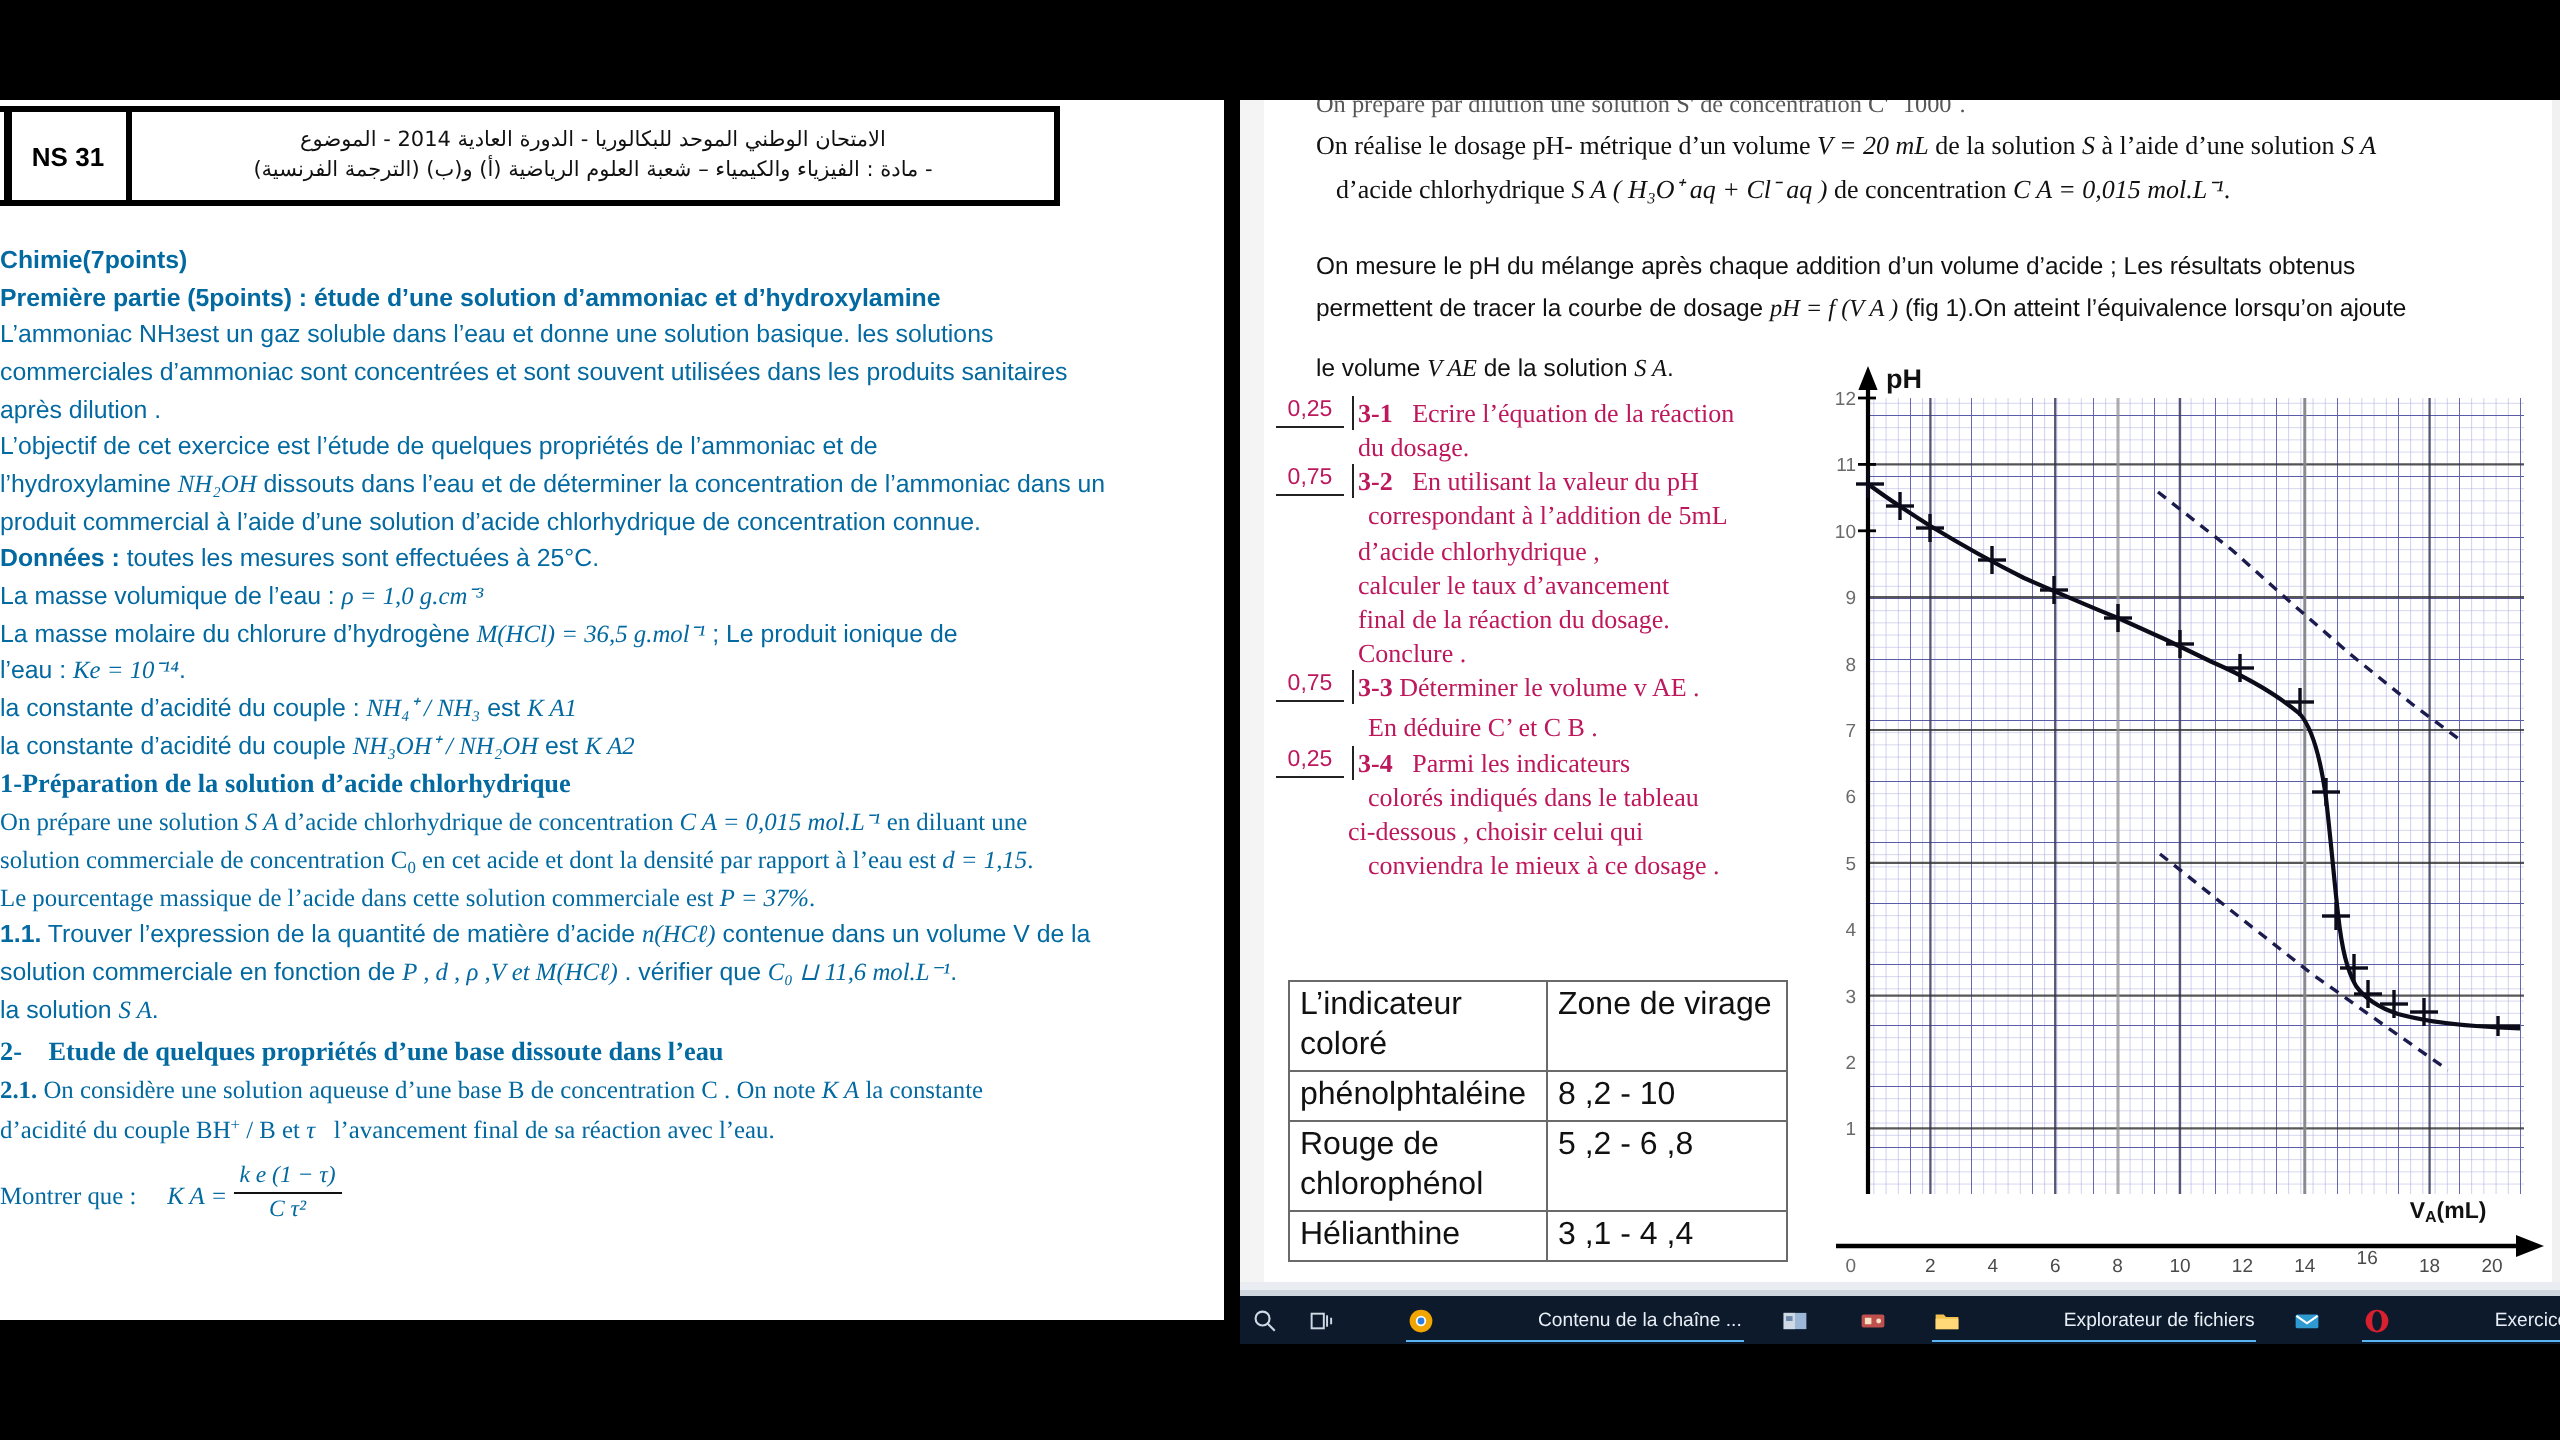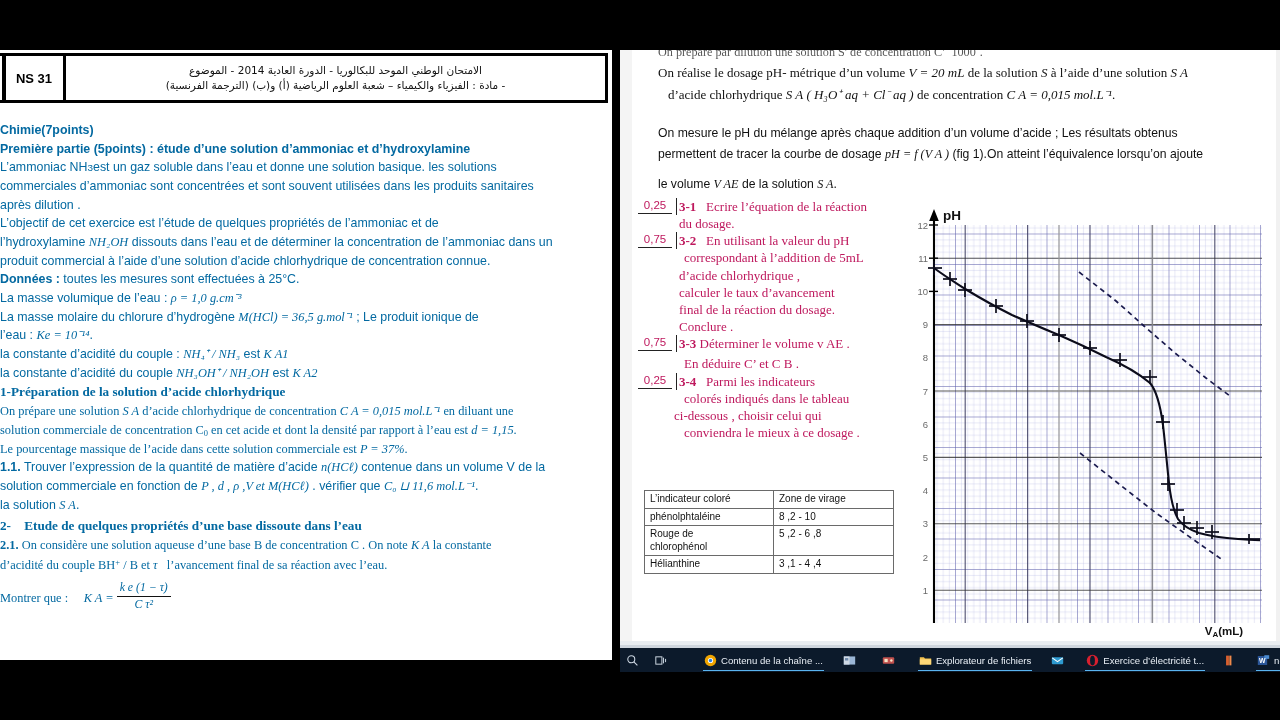--- a/index.html
+++ b/index.html
@@ -7,21 +7,21 @@
   #root{position:relative;width:1280px;height:720px;background:#000;}
 
   
   .pane-left{
     position:absolute;left:0;top:0;width:612px;height:660px;
     background:#ffffff;overflow:hidden;
   }
 
   
   .hdr-box{
-    position:absolute;left:2px;top:53px;width:606px;height:50px;
+    position:absolute;left:2px;top:53px;width:528px;height:50px;
     border:3px solid #000;box-sizing:border-box;display:flex;
   }
   .hdr-ns{
     width:58px;border-right:3px solid #000;display:flex;align-items:center;
     justify-content:center;font-size:13px;font-weight:bold;color:#000;
   }
   .hdr-ar{
     flex:1;display:flex;flex-direction:column;align-items:center;
     justify-content:center;direction:rtl;font-family:"DejaVu Sans",sans-serif;
     font-size:10.5px;line-height:1.45;color:#111;padding:0 6px;
@@ -73,41 +73,41 @@
     position:relative;
   }
   .q-pts:after{content:"";position:absolute;right:-5px;top:0px;width:1.4px;height:17px;background:#222;}
   .q-txt{flex:1;}
   .q-cont{margin-left:41px;}
   .qn{font-weight:bold;}
 
   
   .ind-table{
     position:absolute;left:8px;top:452px;width:250px;
-    border-collapse:collapse;font-size:10px;color:#111;
+    border-collapse:collapse;font-size:16px;color:#111;
   }
   .ind-table td{border:1px solid #6a6a6a;padding:2px 5px;vertical-align:top;line-height:1.25;}
   .ind-table .c1{width:118px;}
 
   
   .graph{
-    position:absolute;left:258px;top:165px;width:382px;height:488px;
+    position:absolute;left:258px;top:139px;width:382px;height:488px;
   }
   .graph svg{display:block;}
 
   
   .taskbar{
     position:absolute;left:620px;top:648px;width:660px;height:24px;
     background:#0c1a2b;display:flex;align-items:center;
     font-size:9.6px;color:#e8eef5;overflow:hidden;
   }
   .tb-item{display:flex;align-items:center;height:24px;padding:0 4px;white-space:nowrap;}
   .tb-ic{width:13px;height:13px;margin-right:4px;flex:0 0 13px;display:block;}
   .tb-sep{width:1px;height:13px;background:#3c5068;margin:0 6px;}
-  .tb-lbl{font-family:"Liberation Sans",sans-serif;}
+  .tb-lbl{font-family:"Liberation Sans",sans-serif;margin-left:48px;}
   .tb-thin{padding:0 6px;}
   .tb-underline{position:relative;}
   .tb-underline:after{content:"";position:absolute;left:3px;right:3px;bottom:1px;height:1.5px;background:#59b4f0;}
   .tb-topline{position:absolute;left:620px;top:645px;width:660px;height:3px;background:#cfd6de;}
   .tb-topline2{position:absolute;left:620px;top:641px;width:660px;height:4px;background:#e9edf1;}
 
   
   .blk{position:absolute;background:#000;}
 </style>
 </head>

